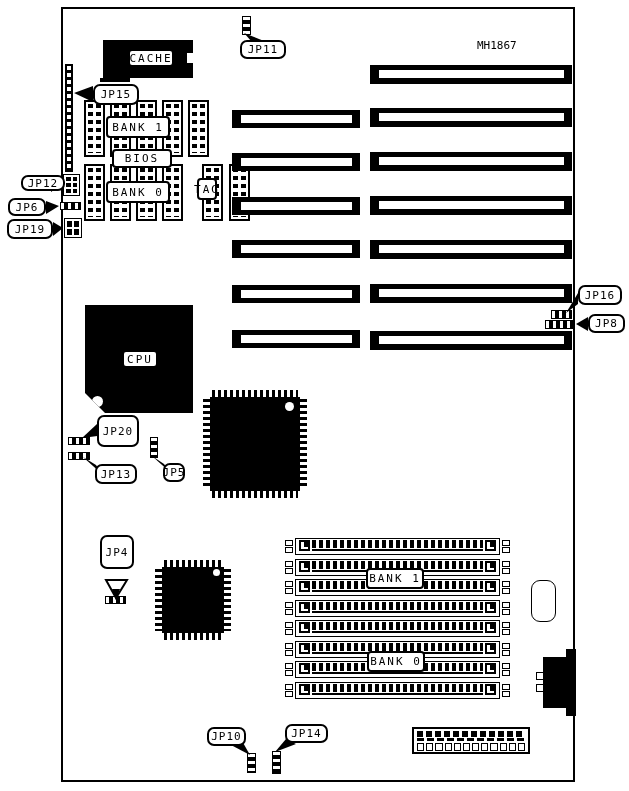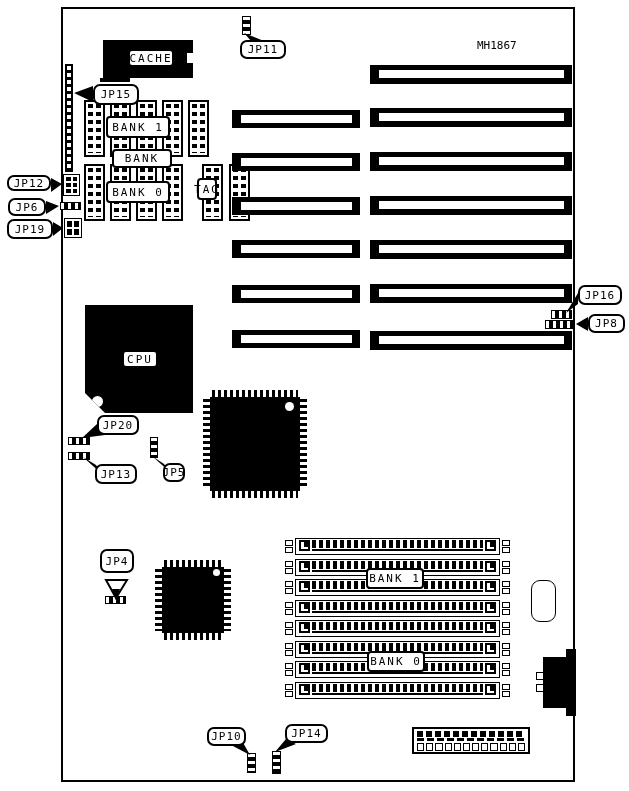--- a/index.html
+++ b/index.html
@@ -109,21 +109,21 @@
   <div class="dip" style="left:188px;top:100px"></div>
 
   <div class="dip" style="left:84px;top:164px"></div>
   <div class="dip" style="left:110px;top:164px"></div>
   <div class="dip" style="left:136px;top:164px"></div>
   <div class="dip" style="left:162px;top:164px"></div>
   <div class="dip" style="left:202px;top:164px"></div>
   <div class="dip" style="left:229px;top:164px"></div>
 
   <div class="clabel" style="left:106px;top:116px;width:64px;height:22px">BANK 1</div>
-  <div class="clabel" style="left:112px;top:149px;width:60px;height:19px">BANK</div>
+  <div class="clabel" style="left:112px;top:149px;width:60px;height:19px">BIOS</div>
   <div class="clabel" style="left:106px;top:181px;width:64px;height:22px">BANK 0</div>
   <div class="clabel" style="left:197px;top:178px;width:20px;height:22px">TAG</div>
 
   <div class="pingrid" style="left:63px;top:174px;width:17px;height:22px;grid-template-columns:1fr 1fr;grid-template-rows:1fr 1fr 1fr">
     <b></b>
       <b></b>
       <b></b>
       <b></b>
       <b></b>
       <b></b>
@@ -344,25 +344,25 @@
     <polygon points="83,457 96,465 103,475" fill="#000"></polygon>
     <polygon points="152,456 164,464 171,473" fill="#000"></polygon>
     <polygon points="106,580 127,580 116,598" fill="#fff" stroke="#000" stroke-width="2"></polygon>
     <polygon points="112,589 120,589 116,600" fill="#000"></polygon>
     <polygon points="250,755 231,745 242,741" fill="#000"></polygon>
     <polygon points="275,752 286,739 296,744" fill="#000"></polygon>
   </svg>
 
   <div class="callout" style="left:240px;top:40px;width:46px;height:19px">JP11</div>
   <div class="callout" style="left:93px;top:84px;width:46px;height:21px">JP15</div>
-  <div class="callout" style="left:7px;top:175px;width:44px;height:16px">JP12</div>
+  <div class="callout" style="left:21px;top:175px;width:44px;height:16px">JP12</div>
   <div class="callout" style="left:8px;top:198px;width:38px;height:18px">JP6</div>
   <div class="callout" style="left:7px;top:219px;width:46px;height:20px">JP19</div>
   <div class="callout" style="left:578px;top:285px;width:44px;height:20px">JP16</div>
   <div class="callout" style="left:588px;top:314px;width:37px;height:19px">JP8</div>
-  <div class="callout" style="left:97px;top:415px;width:42px;height:20px">JP20</div>
+  <div class="callout" style="left:97px;top:415px;width:42px;height:32px">JP20</div>
   <div class="callout" style="left:95px;top:464px;width:42px;height:20px">JP13</div>
   <div class="callout" style="left:163px;top:463px;width:22px;height:19px">JP5</div>
-  <div class="callout" style="left:100px;top:549px;width:34px;height:24px">JP4</div>
+  <div class="callout" style="left:100px;top:535px;width:34px;height:34px">JP4</div>
   <div class="callout" style="left:207px;top:727px;width:39px;height:19px">JP10</div>
   <div class="callout" style="left:285px;top:724px;width:43px;height:19px">JP14</div>
 
 </div>
 
 </body></html>

